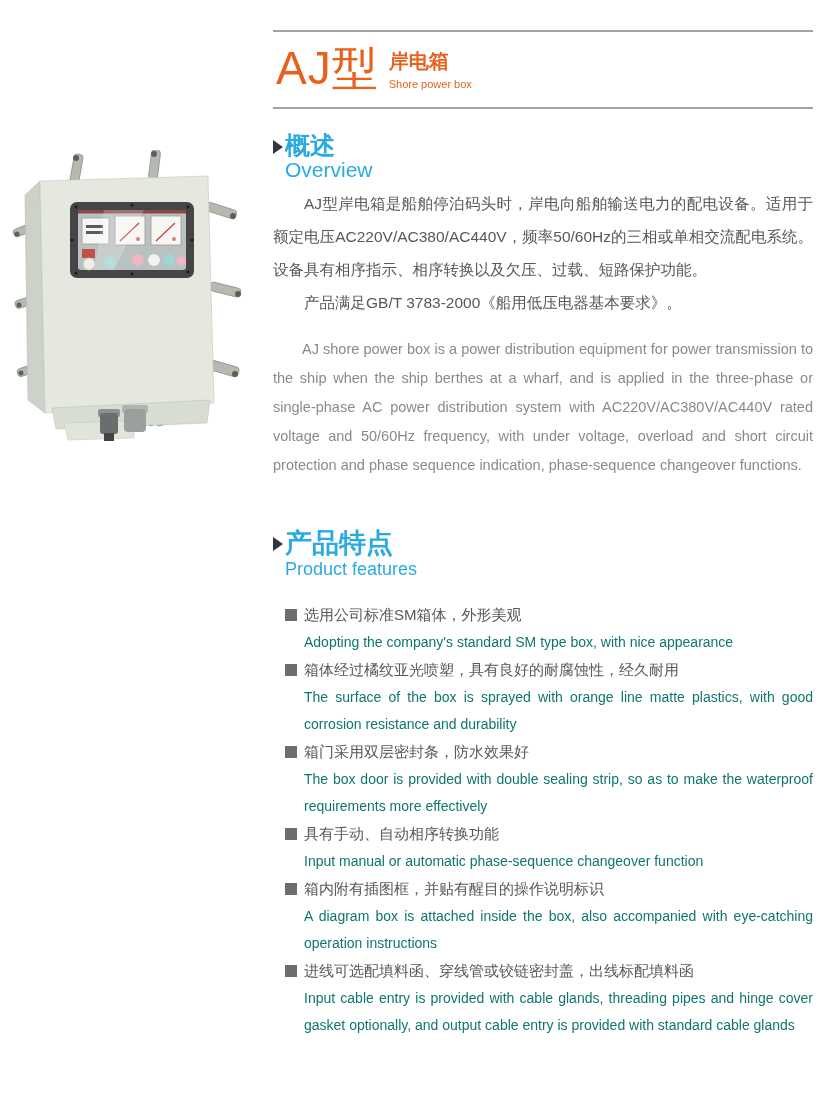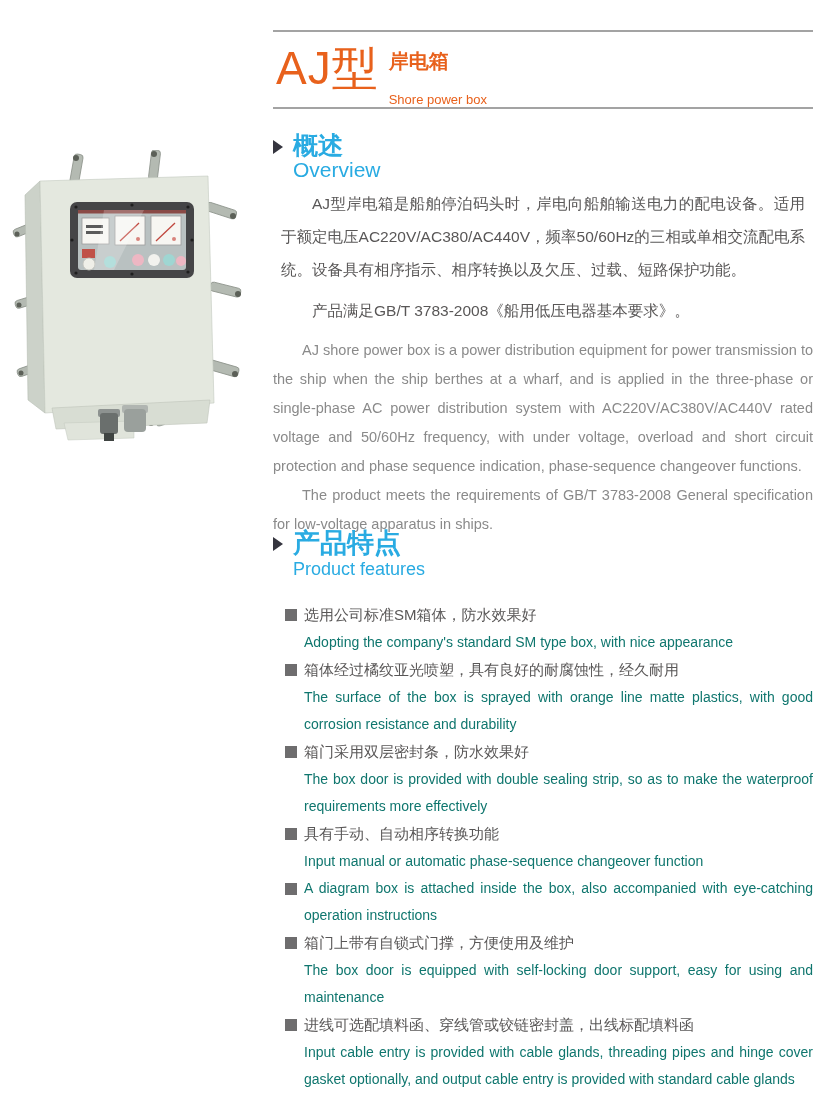--- a/index.html
+++ b/index.html
@@ -9,38 +9,38 @@
   }
   .rule{position:absolute;left:273px;width:540px;height:2px;background:#a3a3a3;}
   .rule-top{top:30px}
   .rule-bottom{top:107px}
 
   
   .prod-header{position:absolute;left:276px;top:40px;display:flex;align-items:flex-start;color:#e8611c;}
   .model{font-size:46px;line-height:56px;letter-spacing:1px;}
   .sub{margin-left:10px;margin-top:9px;}
   .sub-cn{font-size:20px;line-height:24px;font-weight:700;}
-  .sub-en{font-size:13px;line-height:22px;margin-top:16px;}
+  .sub-en{font-size:11px;line-height:22px;}
 
   
   .sec-head{display:flex;}
   .tri{width:0;height:0;border-left:10px solid #35353f;border-top:7px solid transparent;border-bottom:7px solid transparent;margin-top:9px;flex:none;}
-  .sec-titles{margin-left:10px;}
+  .sec-titles{margin-left:2px;}
   .h-cn{margin:0;color:#29abe2;font-weight:700;}
   .h-en{color:#29abe2;}
   .overview .h-cn{font-size:25px;line-height:29px;}
   .overview .h-en{font-size:21px;line-height:19px;}
   .features .h-cn{font-size:27px;line-height:31px;}
   .features .h-en{font-size:18px;line-height:21px;}
 
   
   .overview{position:absolute;left:273px;top:131px;width:540px;}
   .cn-block{margin-top:8px;}
-  p.cn{margin:8px;font-size:15.5px;line-height:33px;color:#595757;text-align:justify;text-indent:2em;}
-  .en-block{margin-top:9px;}
+  p.cn{margin:0;font-size:15.5px;line-height:33px;color:#595757;text-align:justify;text-indent:2em;}
+  .en-block{margin-top:16px;}
   p.en{margin:0;font-size:14.5px;line-height:29px;color:#8a8a8a;text-align:justify;text-indent:2em;}
 
   
   .features{position:absolute;left:273px;top:528px;width:540px;}
   .feature-list{list-style:none;margin:21px 0 0 12px;padding:0;}
   .f-cn{position:relative;padding-left:19px;font-size:15px;line-height:28px;color:#595757;}
   .f-sq{position:absolute;left:0;top:8px;width:12px;height:12px;background:#6e6d6e;}
   .f-en{padding-left:19px;font-size:14px;line-height:27px;color:#0f766e;text-align:justify;}
 
   
@@ -144,60 +144,55 @@
   <section class="overview">
     <div class="sec-head">
       <span class="tri"></span>
       <span class="sec-titles">
         <h2 class="h-cn">概述</h2>
         <div class="h-en">Overview</div>
       </span>
     </div>
     <div class="cn-block">
       <p class="cn">AJ型岸电箱是船舶停泊码头时，岸电向船舶输送电力的配电设备。适用于额定电压AC220V/AC380/AC440V，频率50/60Hz的三相或单相交流配电系统。设备具有相序指示、相序转换以及欠压、过载、短路保护功能。</p>
-      <p class="cn">产品满足GB/T 3783-2008《船用低压电器基本要求》。</p>
+      <p class="cn">产品满足GB/T 3783-2000《船用低压电器基本要求》。</p>
     </div>
     <div class="en-block">
       <p class="en">AJ shore power box is a power distribution equipment for power transmission to the ship when the ship berthes at a wharf, and is applied in the three-phase or single-phase AC power distribution system with AC220V/AC380V/AC440V rated voltage and 50/60Hz frequency, with under voltage, overload and short circuit protection and phase sequence indication, phase-sequence changeover functions.</p>
-      <p class="en">The product meets the requirements of GB/T 3783-2008 General specification for low-voltage apparatus in ships.</p>
     </div>
   </section>
 
   <section class="features">
     <div class="sec-head">
       <span class="tri"></span>
       <span class="sec-titles">
         <h2 class="h-cn">产品特点</h2>
         <div class="h-en">Product features</div>
       </span>
     </div>
     <ul class="feature-list">
       <li>
-        <div class="f-cn"><span class="f-sq"></span><span>选用公司标准SM箱体，防水效果好</span></div>
+        <div class="f-cn"><span class="f-sq"></span><span>选用公司标准SM箱体，外形美观</span></div>
         <div class="f-en">Adopting the company's standard SM type box, with nice appearance</div>
       </li>
       <li>
         <div class="f-cn"><span class="f-sq"></span><span>箱体经过橘纹亚光喷塑，具有良好的耐腐蚀性，经久耐用</span></div>
         <div class="f-en">The surface of the box is sprayed with orange line matte plastics, with good corrosion resistance and durability</div>
       </li>
       <li>
         <div class="f-cn"><span class="f-sq"></span><span>箱门采用双层密封条，防水效果好</span></div>
         <div class="f-en">The box door is provided with double sealing strip, so as to make the waterproof requirements more effectively</div>
       </li>
       <li>
         <div class="f-cn"><span class="f-sq"></span><span>具有手动、自动相序转换功能</span></div>
         <div class="f-en">Input manual or automatic phase-sequence changeover function</div>
       </li>
       <li>
-        <div class="f-cn"><span class="f-sq"></span></div>
+        <div class="f-cn"><span class="f-sq"></span><span>箱内附有插图框，并贴有醒目的操作说明标识</span></div>
         <div class="f-en">A diagram box is attached inside the box, also accompanied with eye-catching operation instructions</div>
-      </li>
-      <li>
-        <div class="f-cn"><span class="f-sq"></span><span>箱门上带有自锁式门撑，方便使用及维护</span></div>
-        <div class="f-en">The box door is equipped with self-locking door support, easy for using and maintenance</div>
       </li>
       <li>
         <div class="f-cn"><span class="f-sq"></span><span>进线可选配填料函、穿线管或铰链密封盖，出线标配填料函</span></div>
         <div class="f-en">Input cable entry is provided with cable glands, threading pipes and hinge cover gasket optionally, and output cable entry is provided with standard cable glands</div>
       </li>
     </ul>
   </section>
 
 </div>
 

